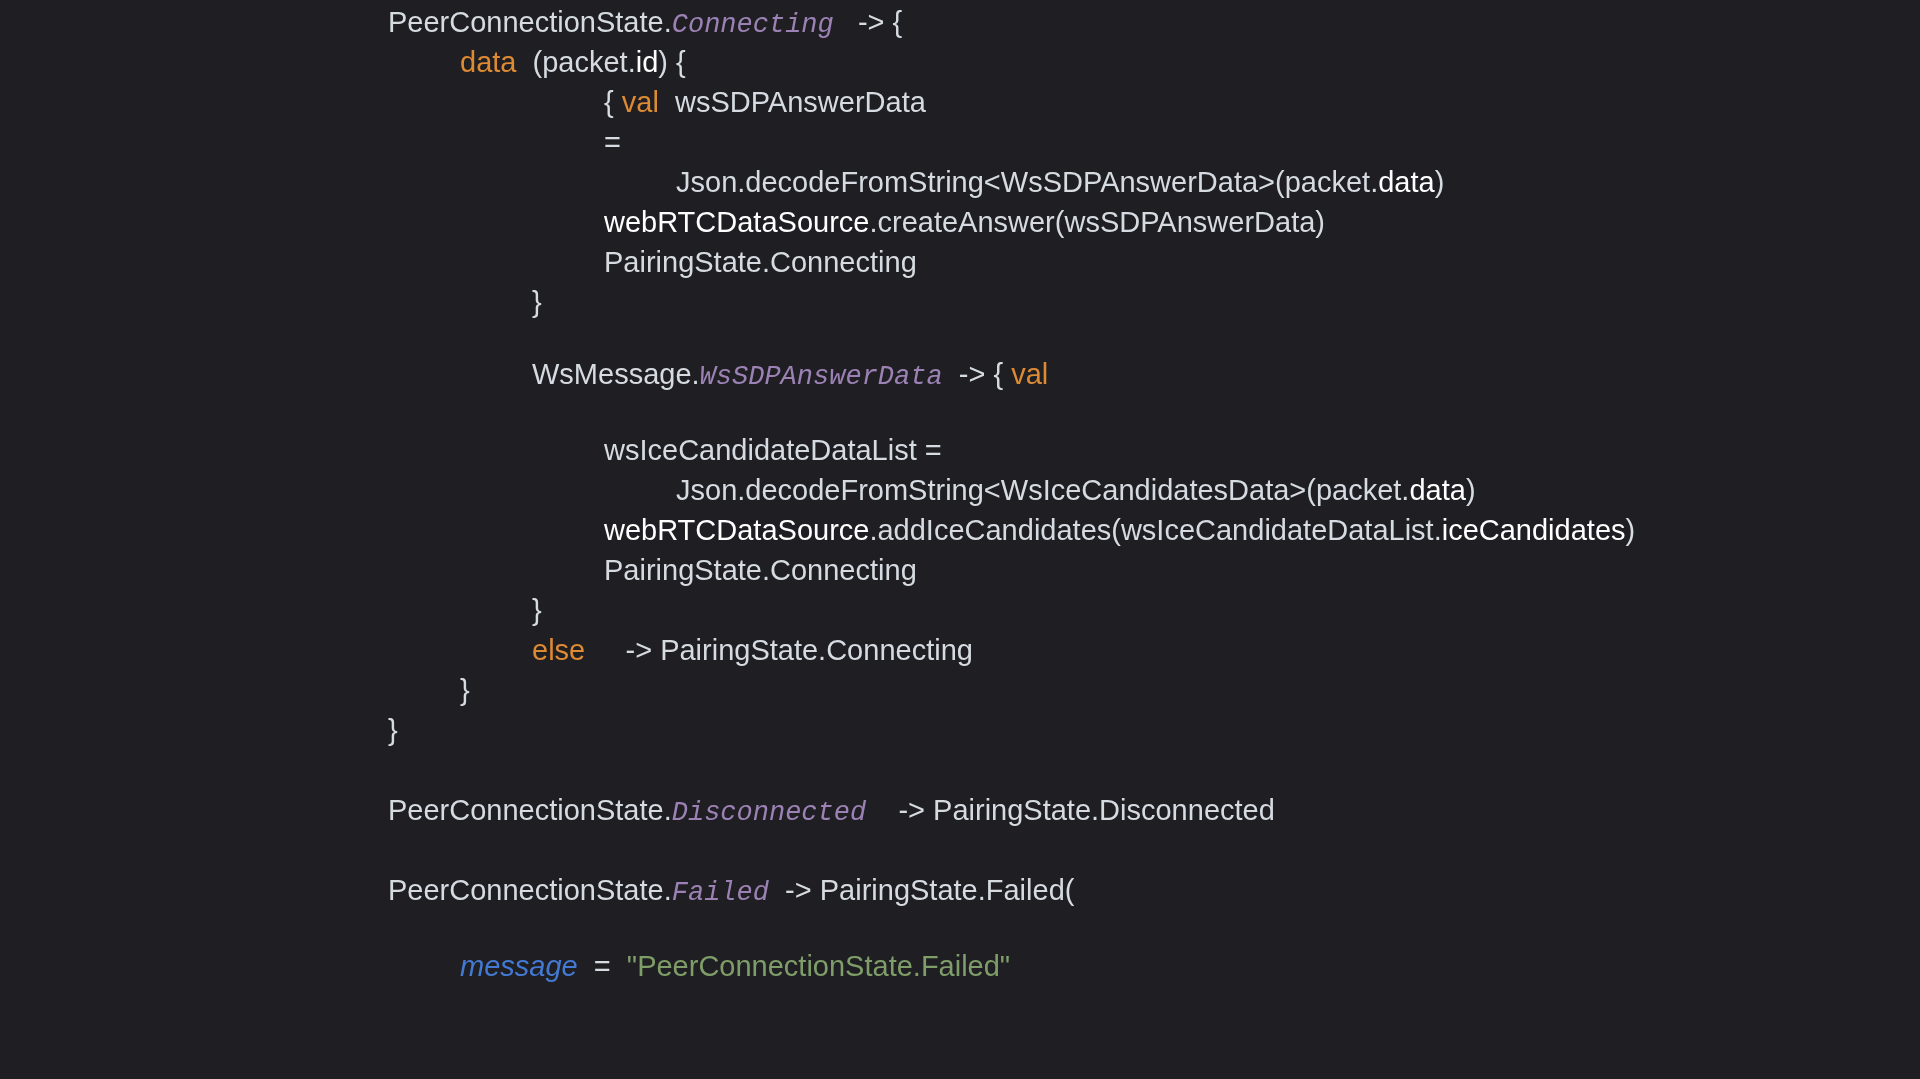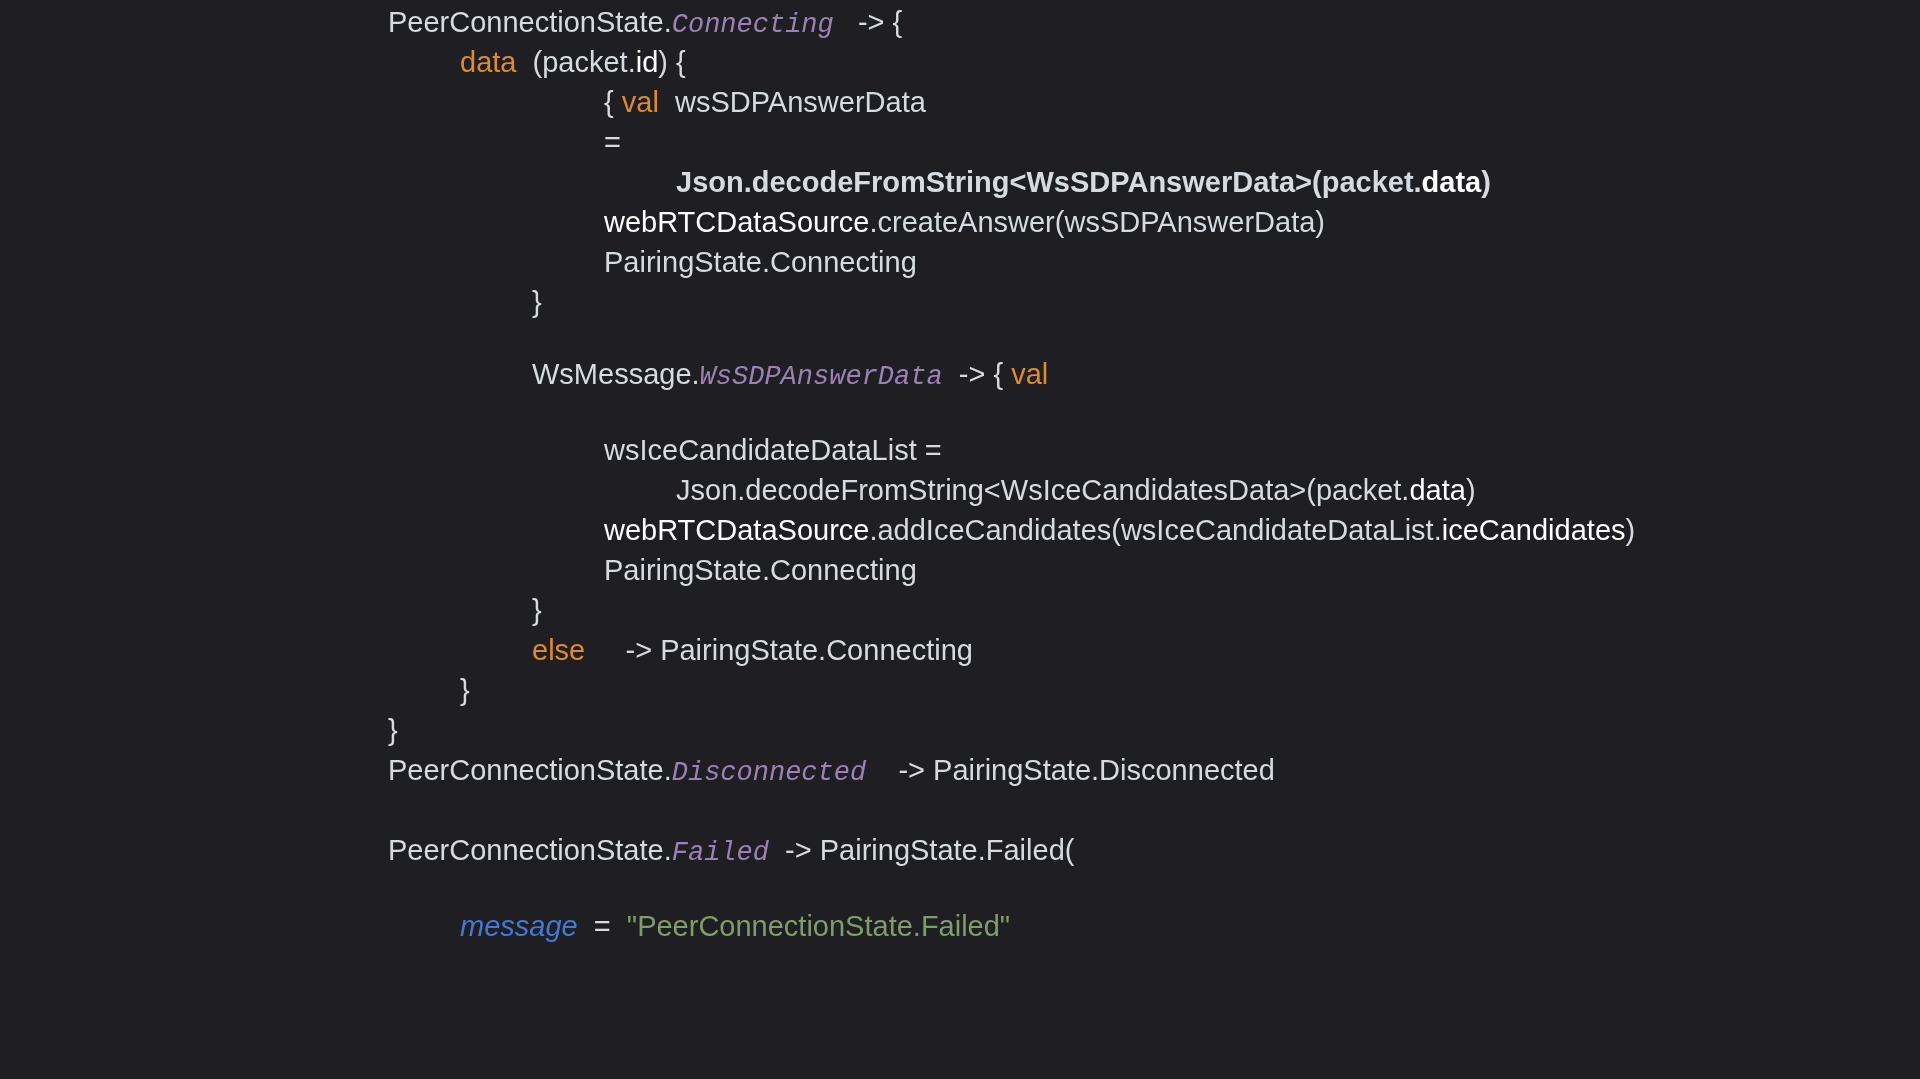--- a/index.html
+++ b/index.html
@@ -40,29 +40,29 @@
   .tok-str   { color: #7f9d68; }
 </style>
 </head>
 <body>
 
 <div class="code-block">
     <div class="code-line" style="padding-left: 0px;"><span class="tok-plain">PeerConnectionState.</span><span class="tok-enum">Connecting</span><span class="tok-plain">   -&gt; {</span></div>
     <div class="code-line" style="padding-left: 72px;"><span class="tok-kw">data</span><span class="tok-plain">  (packet.</span><span class="tok-prop">id</span><span class="tok-plain">) {</span></div>
     <div class="code-line" style="padding-left: 216px;"><span class="tok-plain">{ </span><span class="tok-kw">val</span><span class="tok-plain">  wsSDPAnswerData</span></div>
     <div class="code-line" style="padding-left: 216px;"><span class="tok-plain">=</span></div>
-    <div class="code-line" style="padding-left: 288px; font-weight: bold;"><span class="tok-plain">Json.decodeFromString&lt;WsSDPAnswerData&gt;(packet.</span><span class="tok-prop">data</span><span class="tok-plain">)</span></div>
+    <div class="code-line" style="padding-left: 288px;"><span class="tok-plain">Json.decodeFromString&lt;WsSDPAnswerData&gt;(packet.</span><span class="tok-prop">data</span><span class="tok-plain">)</span></div>
     <div class="code-line" style="padding-left: 216px;"><span class="tok-prop">webRTCDataSource</span><span class="tok-plain">.createAnswer(wsSDPAnswerData)</span></div>
     <div class="code-line" style="padding-left: 216px;"><span class="tok-plain">PairingState.Connecting</span></div>
     <div class="code-line" style="padding-left: 144px;"><span class="tok-plain">}</span></div>
     <div class="code-line" style="padding-left: 144px; margin-top: 32px;"><span class="tok-plain">WsMessage.</span><span class="tok-enum">WsSDPAnswerData</span><span class="tok-plain">  -&gt; { </span><span class="tok-kw">val</span></div>
     <div class="code-line" style="padding-left: 216px; margin-top: 36px;"><span class="tok-plain">wsIceCandidateDataList =</span></div>
     <div class="code-line" style="padding-left: 288px;"><span class="tok-plain">Json.decodeFromString&lt;WsIceCandidatesData&gt;(packet.</span><span class="tok-prop">data</span><span class="tok-plain">)</span></div>
     <div class="code-line" style="padding-left: 216px;"><span class="tok-prop">webRTCDataSource</span><span class="tok-plain">.addIceCandidates(wsIceCandidateDataList.</span><span class="tok-prop">iceCandidates</span><span class="tok-plain">)</span></div>
     <div class="code-line" style="padding-left: 216px;"><span class="tok-plain">PairingState.Connecting</span></div>
     <div class="code-line" style="padding-left: 144px;"><span class="tok-plain">}</span></div>
     <div class="code-line" style="padding-left: 144px; "><span class="tok-kw">else</span><span class="tok-plain">     -&gt; PairingState.Connecting</span></div>
     <div class="code-line" style="padding-left: 72px;"><span class="tok-plain">}</span></div>
     <div class="code-line" style="padding-left: 0px;"><span class="tok-plain">}</span></div>
-    <div class="code-line" style="padding-left: 0px; "><span class="tok-plain">PeerConnectionState.</span><span class="tok-enum">Disconnected</span><span class="tok-plain">    -&gt; PairingState.Disconnected</span></div>
+    <div class="code-line" style="padding-left: 0px; margin-top: 40px;"><span class="tok-plain">PeerConnectionState.</span><span class="tok-enum">Disconnected</span><span class="tok-plain">    -&gt; PairingState.Disconnected</span></div>
     <div class="code-line" style="padding-left: 0px; margin-top: 40px;"><span class="tok-plain">PeerConnectionState.</span><span class="tok-enum">Failed</span><span class="tok-plain">  -&gt; PairingState.Failed(</span></div>
     <div class="code-line" style="padding-left: 72px; margin-top: 36px;"><span class="tok-decl">message</span><span class="tok-plain">  =  </span><span class="tok-str">"PeerConnectionState.Failed"</span></div>
   </div>
 
 </body></html>

